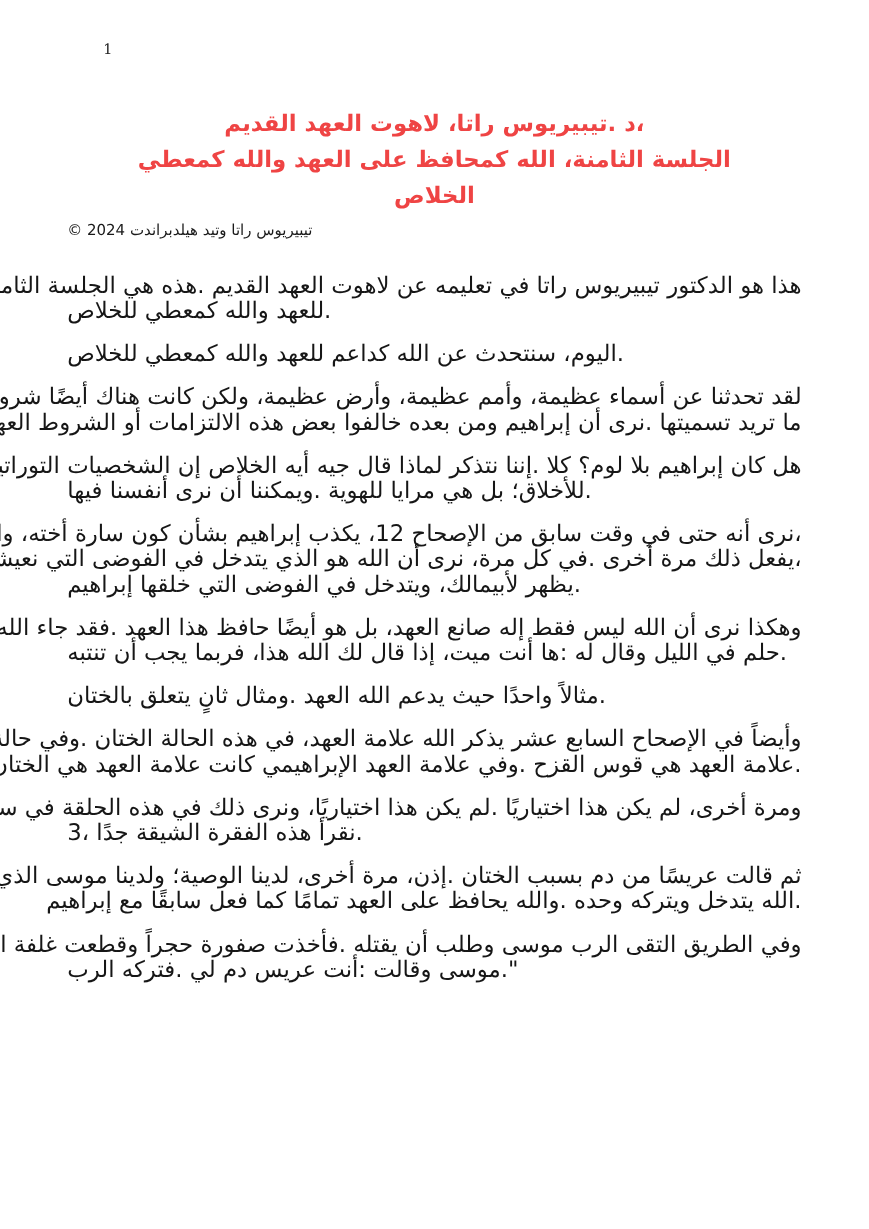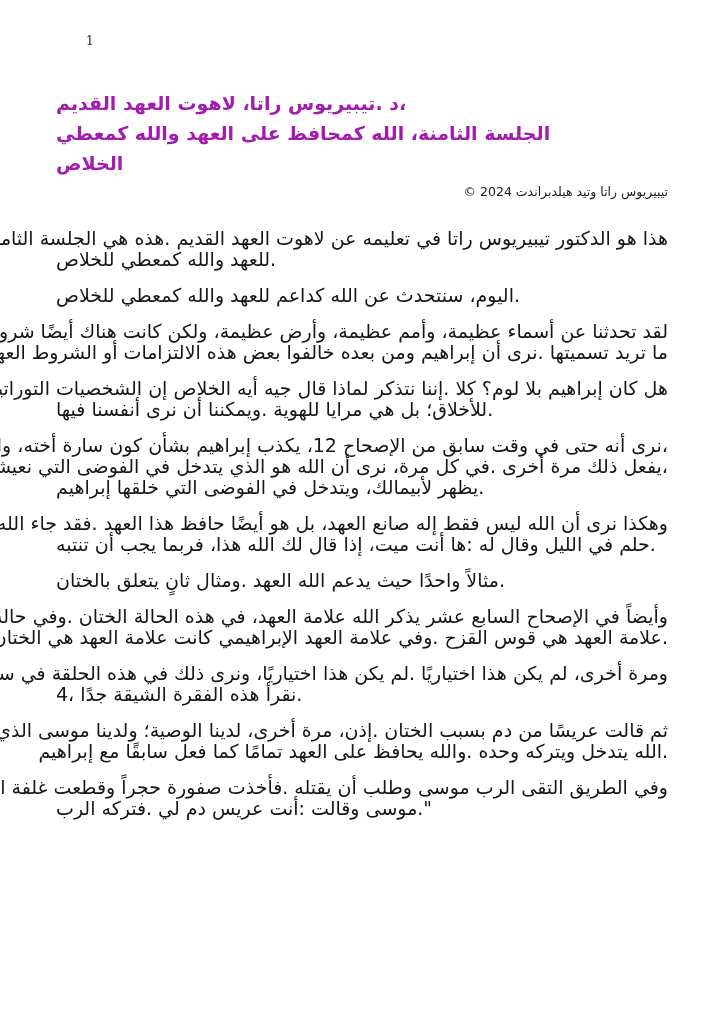--- a/index.html
+++ b/index.html
@@ -21,29 +21,29 @@
     top: 34px;
     font-family: "DejaVu Serif", serif;
     font-size: 12px;
     color: #222;
   }
   .doc {
     padding: 88px 56px 0 56px;
   }
   .title-block {
     direction: rtl;
-    text-align: left;
+    text-align: center;
     font-weight: bold;
     font-size: 19px;
     line-height: 30px;
-    color: #a21caf;
+    color: #ef4444;
   }
   .byline {
     direction: rtl;
-    text-align: right;
+    text-align: left;
     font-weight: normal;
     font-size: 12.5px;
     line-height: 20px;
     margin-top: 4px;
     color: #1a1a1a;
   }
   .body-text {
     direction: rtl;
     margin-top: 26px;
   }
@@ -101,21 +101,21 @@
       </div>
       <div class="para">
         <div class="line" dir="rtl">.مثالاً واحدًا حيث يدعم الله العهد .ومثال ثانٍ يتعلق بالختان</div>
       </div>
       <div class="para">
         <div class="line" dir="rtl">وأيضاً في الإصحاح السابع عشر يذكر الله علامة العهد، في هذه الحالة الختان .وفي حالة العهد مع نوح كانت</div>
         <div class="line" dir="rtl">.علامة العهد هي قوس القزح .وفي علامة العهد الإبراهيمي كانت علامة العهد هي الختان</div>
       </div>
       <div class="para">
         <div class="line" dir="rtl">ومرة أخرى، لم يكن هذا اختياريًا .لم يكن هذا اختياريًا، ونرى ذلك في هذه الحلقة في سفر الخروج 4 بعد أن</div>
-        <div class="line" dir="rtl">.نقرأ هذه الفقرة الشيقة جدًا ،4</div>
+        <div class="line" dir="rtl">.نقرأ هذه الفقرة الشيقة جدًا ،3</div>
       </div>
       <div class="para">
         <div class="line" dir="rtl">ثم قالت عريسًا من دم بسبب الختان .إذن، مرة أخرى، لدينا الوصية؛ ولدينا موسى الذي لم ينفذها، ثم نرى</div>
         <div class="line" dir="rtl">.الله يتدخل ويتركه وحده .والله يحافظ على العهد تمامًا كما فعل سابقًا مع إبراهيم</div>
       </div>
       <div class="para">
         <div class="line" dir="rtl">وفي الطريق التقى الرب موسى وطلب أن يقتله .فأخذت صفورة حجراً وقطعت غلفة ابنها ومسّت قدمي"</div>
         <div class="line" dir="rtl">".موسى وقالت :أنت عريس دم لي .فتركه الرب</div>
       </div>
     </div>

